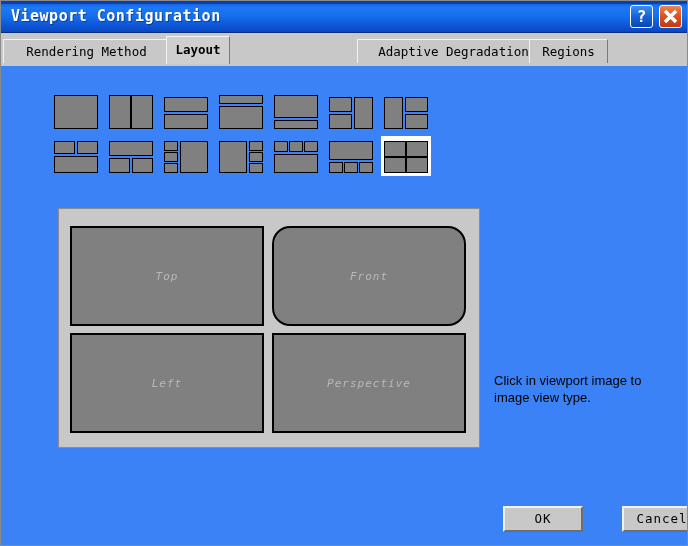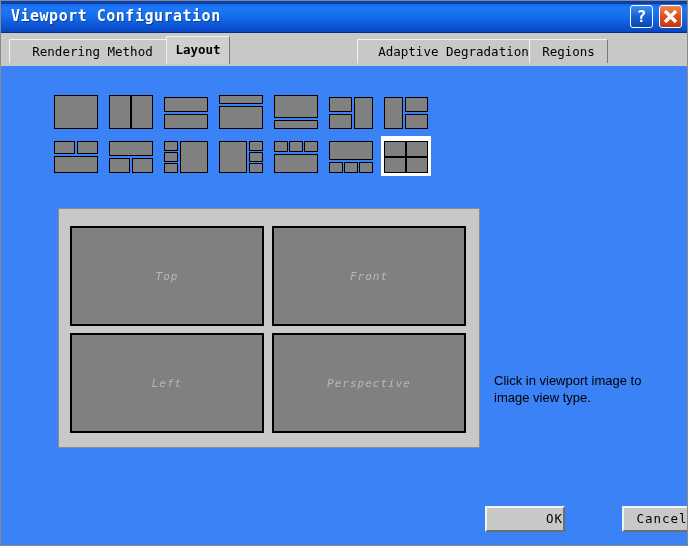--- a/index.html
+++ b/index.html
@@ -177,21 +177,21 @@
     top: 50%;
     transform: translateY(-50%);
     text-align: center;
     font-family: "DejaVu Sans Mono", monospace;
     font-size: 11px;
     color: #b8b8b8;
     letter-spacing: 1px;
     user-select: none;
   }
   #vp-top    { left: 11px;  top: 17px;  width: 194px; height: 100px; }
-  #vp-front  { left: 213px; top: 17px;  width: 194px; height: 100px; }
+  #vp-front  { left: 213px; top: 17px;  width: 194px; height: 100px; border-radius: 18px; }
   #vp-left   { left: 11px;  top: 124px; width: 194px; height: 100px; }
   #vp-persp  { left: 213px; top: 124px; width: 194px; height: 100px; }
 
   
   #hint-text {
     position: absolute;
     left: 493px;
     top: 371px;
     width: 170px;
     font-family: "Liberation Sans", sans-serif;
@@ -211,21 +211,21 @@
     border-right: 2px solid #6e6e6e;
     border-bottom: 2px solid #6e6e6e;
     font-family: "DejaVu Sans Mono", monospace;
     font-size: 12.5px;
     color: #000000;
     text-align: center;
     line-height: 22px;
     cursor: pointer;
     letter-spacing: 1px;
   }
-  #ok-button     { left: 484px; top: 505px; width: 80px; text-align: right; }
+  #ok-button     { left: 502px; top: 505px; width: 80px; }
   #cancel-button { left: 589px; top: 505px; width: 80px; margin-left: 32px; }
 </style>
 </head>
 <body>
 
 <div id="dialog">
 
   <div id="titlebar">
     <div id="title-text">Viewport Configuration</div>
 
@@ -236,21 +236,21 @@
     </div>
 
     <div class="titlebtn" id="close-button">
       <svg width="21" height="21" viewBox="0 0 21 21">
         <path d="M5 5 L16 16 M16 5 L5 16" stroke="#ffffff" stroke-width="3.4" stroke-linecap="butt" fill="none"></path>
       </svg>
     </div>
   </div>
 
   <div id="tabstrip">
-      <div class="tab inactive" style="left: 8px; width: 167px;">Rendering Method</div>
+      <div class="tab inactive" style="left: 2px; width: 167px;">Rendering Method</div>
       <div class="tab active" style="left: 165px; width: 64px;">Layout</div>
       <div class="tab inactive" style="left: 356px; width: 193px;">Adaptive Degradation</div>
       <div class="tab inactive" style="left: 528px; width: 79px;">Regions</div>
     </div>
 
   <div id="layout-grid">
       <div class="icon-cell" style="left: 0px; top: 0px;">
         <div class="icon-frame">
           <div class="pane" style="left: 0px; top: 0px; width: 44px; height: 34px; background: rgb(128, 128, 128); border-color: rgb(0, 0, 0);"></div>
         </div>

